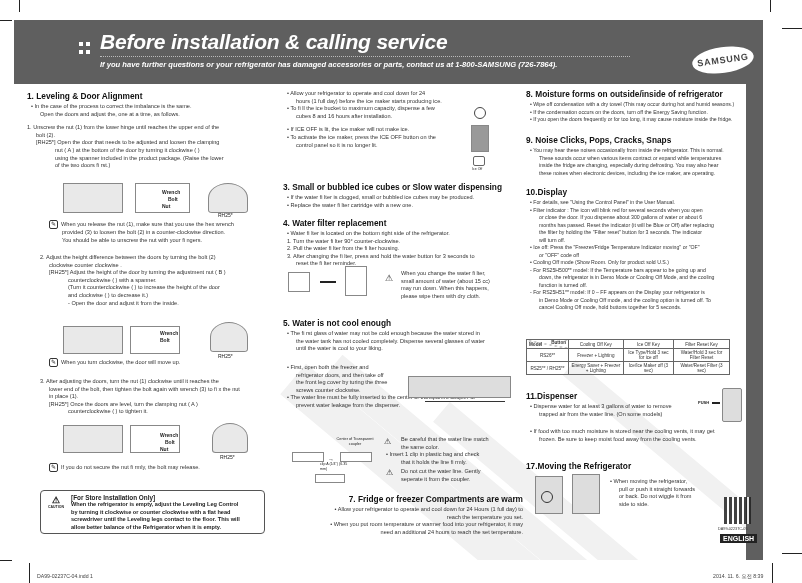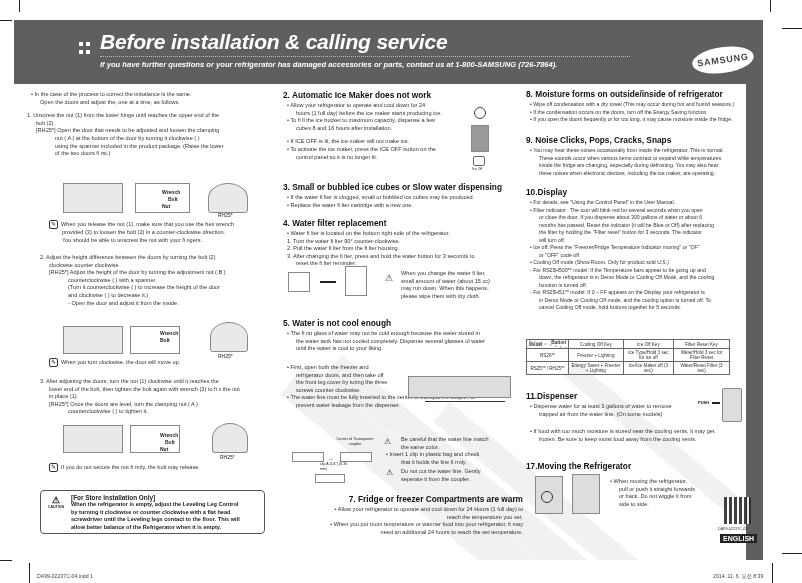--- a/index.html
+++ b/index.html
@@ -75,20 +75,21 @@
     <span style="left:7px;top:8px"></span>
 </div>
 <div class="banner-title">Before installation &amp; calling service</div>
 <div class="banner-rule"></div>
 <div class="banner-sub">If you have further questions or your refrigerator has damaged accessories or parts, contact us at 1-800-SAMSUNG (726-7864).</div>
 <div class="logo">
     <span>SAMSUNG</span>
   </div>
 
 <div class="col" style="left:27px;top:91px;width:240px;">
+  <div class="h">1.  Leveling &amp; Door Alignment</div>
   <div class="p">• In the case of the process to correct the imbalance is the same.</div>
   <div class="p ind">Open the doors and adjust the, one at a time, as follows.</div>
   <div class="gap"></div>
   <div>1.  Unscrew the nut (1) from the lower hinge until reaches the upper end of the</div>
   <div class="ind">bolt (2).</div>
   <div class="ind">[RH25*]   Open the door that needs to be adjusted and loosen the clamping</div>
   <div class="ind2">nut ( A ) at the bottom of the door by turning it clockwise (       )</div>
   <div class="ind2">using the spanner included in the product package. (Raise the lower</div>
   <div class="ind2">of the two doors fi rst.)</div>
 </div>
@@ -151,21 +152,20 @@
 <div class="caution-box">
   <div class="caution-icon">⚠<small>CAUTION</small></div>
   <div style="font-size:6.4px">[For Store Installation  Only]</div>
   <div>When the refrigerator is empty, adjust the Leveling Leg Control</div>
   <div>by turning it clockwise or counter clockwise  with a flat head</div>
   <div>screwdriver until the Leveling legs contact to the floor. This will</div>
   <div>allow better balance of the Refrigerator when it is empty.</div>
 </div>
 
 <div class="col" style="left:283px;top:90px;width:195px;">
-  <div class="h">2.  Automatic Ice Maker does not work</div>
   <div class="p">• Allow your refrigerator to operate and cool down for 24</div>
   <div class="p ind">hours (1 full day) before the ice maker starts producing ice.</div>
   <div class="p">• To fi ll the ice bucket to maximum capacity, dispense a few</div>
   <div class="p ind">cubes 8 and 16 hours after installation.</div>
   <div class="gap"></div>
   <div class="p">•   If  ICE OFF    is lit, the ice maker will not make ice.</div>
   <div class="p">•   To activate the ice maker, press the      ICE OFF    button on the</div>
   <div class="p ind">control panel so it is no longer lit.</div>
 </div>
 <div style="position:absolute;left:474px;top:107px;width:12px;height:12px;border:1px solid #444;border-radius:50%;"></div>

